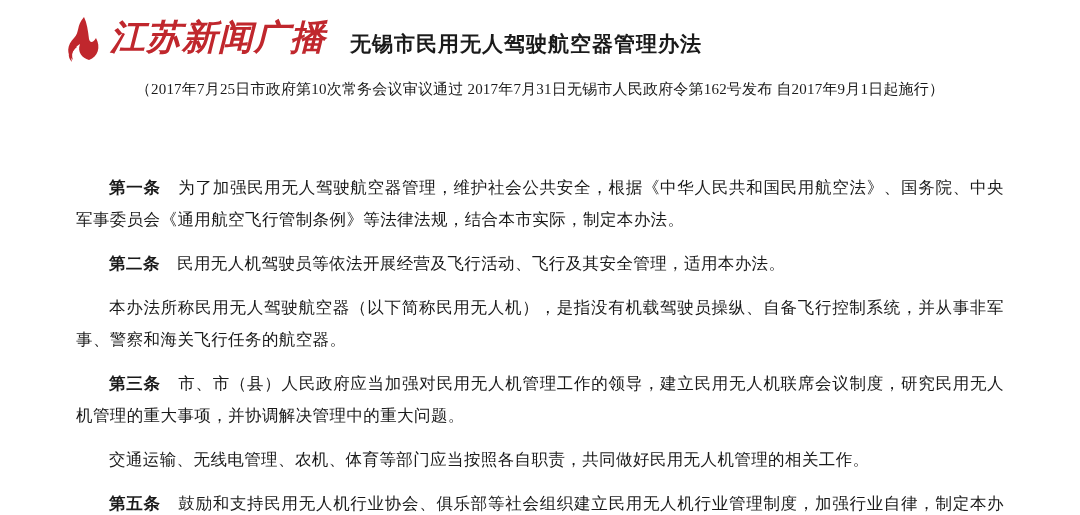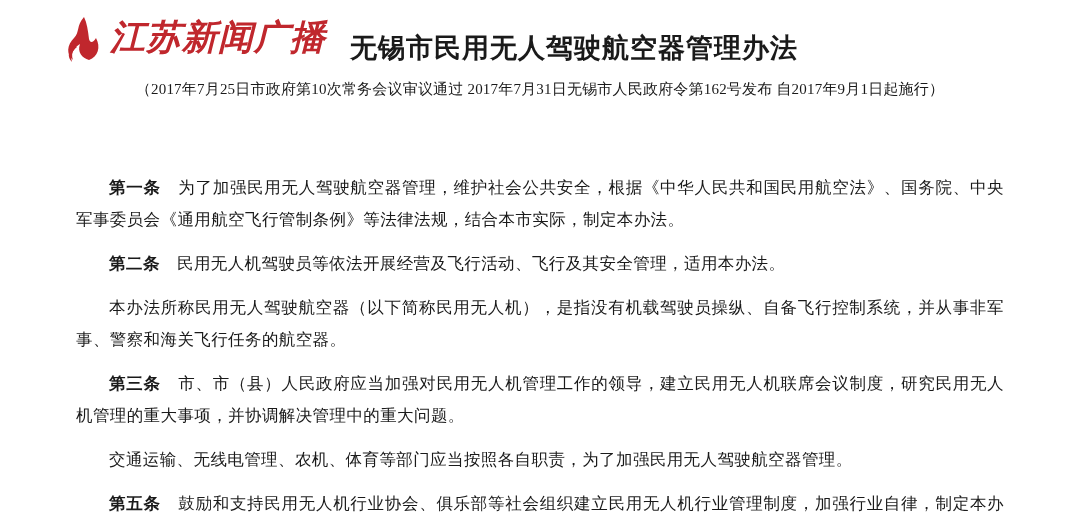--- a/index.html
+++ b/index.html
@@ -50,21 +50,21 @@
     color: #c0272d;
     letter-spacing: 1px;
     font-style: italic;
     white-space: nowrap;
     line-height: 1;
   }
   .doc-title {
     position: absolute;
     left: 350px;
     top: 30px;
-    font-size: 27px;
+    font-size: 21px;
     font-weight: bold;
     color: #1a1a1a;
     letter-spacing: 1px;
     white-space: nowrap;
   }
   .doc-subtitle {
     position: absolute;
     left: 0;
     right: 0;
     top: 80px;
@@ -120,17 +120,17 @@
 
     <div class="doc-title">无锡市民用无人驾驶航空器管理办法</div>
     <div class="doc-subtitle">（2017年7月25日市政府第10次常务会议审议通过  2017年7月31日无锡市人民政府令第162号发布  自2017年9月1日起施行）</div>
   </div>
 
   <div class="content">
     <p class="para"><span class="article-label">第一条</span><span>为了加强民用无人驾驶航空器管理，维护社会公共安全，根据《中华人民共和国民用航空法》、国务院、中央军事委员会《通用航空飞行管制条例》等法律法规，结合本市实际，制定本办法。</span></p>
     <p class="para"><span class="article-label">第二条</span><span>民用无人机驾驶员等依法开展经营及飞行活动、飞行及其安全管理，适用本办法。</span></p>
     <p class="para"><span>本办法所称民用无人驾驶航空器（以下简称民用无人机），是指没有机载驾驶员操纵、自备飞行控制系统，并从事非军事、警察和海关飞行任务的航空器。</span></p>
     <p class="para"><span class="article-label">第三条</span><span>市、市（县）人民政府应当加强对民用无人机管理工作的领导，建立民用无人机联席会议制度，研究民用无人机管理的重大事项，并协调解决管理中的重大问题。</span></p>
-    <p class="para"><span>交通运输、无线电管理、农机、体育等部门应当按照各自职责，为了加强民用无人驾驶航空器管理。</span></p>
+    <p class="para"><span>交通运输、无线电管理、农机、体育等部门应当按照各自职责，共同做好民用无人机管理的相关工作。</span></p>
     <p class="para"><span class="article-label">第五条</span><span>鼓励和支持民用无人机行业协会、俱乐部等社会组织建立民用无人机行业管理制度，加强行业自律，制定本办法、宣传、咨询等相关服务，引导民用无人机销售单位、民用无人机持有人、民用无人机驾驶员等依法开展经营及飞行活动。</span></p>
   </div>
 
 </div>
 
 </body></html>

